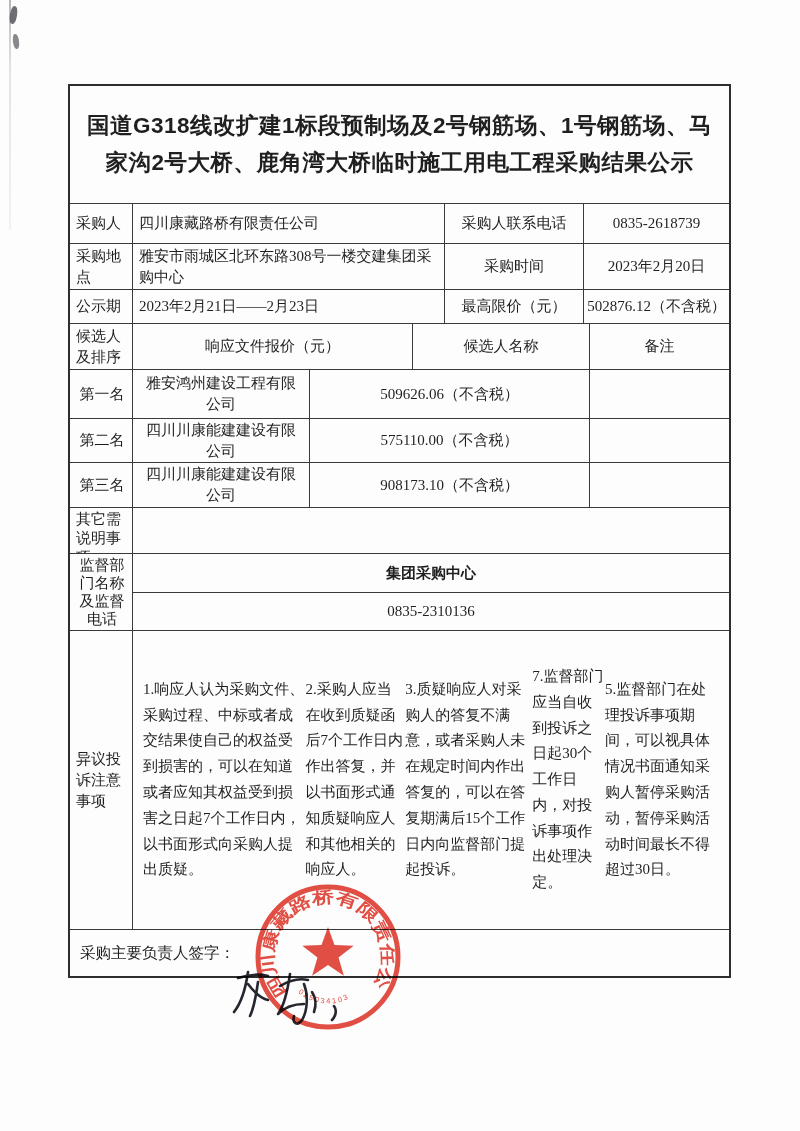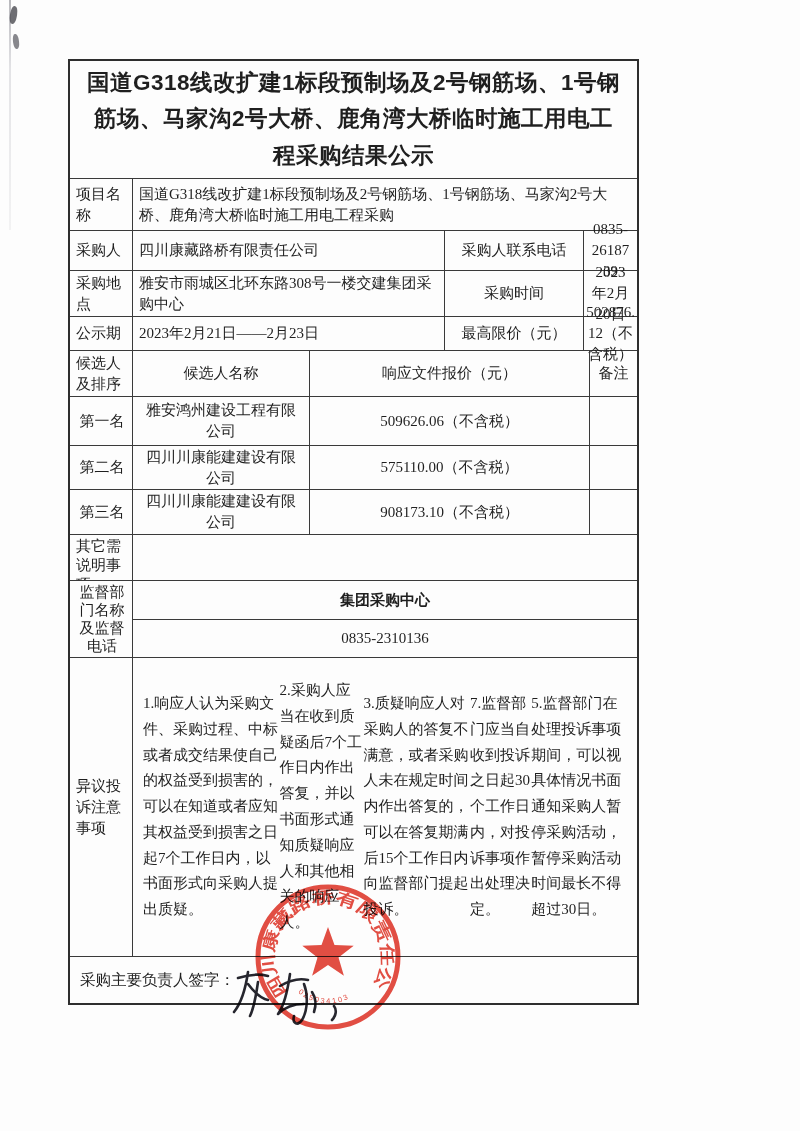--- a/index.html
+++ b/index.html
@@ -9,21 +9,21 @@
     font-family:"Liberation Serif", serif;
     color:#1f1f1f;
     -webkit-font-smoothing:antialiased;
   }
   
   .scan-edge{position:absolute;left:9px;top:0;width:2px;height:230px;background:linear-gradient(#9a9aa0,#d8d8dc 30%,#eeeeef);opacity:.7;}
   .scan-mark1{position:absolute;left:10px;top:6px;width:7px;height:18px;background:#4a4a50;border-radius:45%;transform:rotate(9deg);opacity:.8;}
   .scan-mark2{position:absolute;left:13px;top:34px;width:6px;height:15px;background:#55555c;border-radius:45%;transform:rotate(-7deg);opacity:.7;}
 
   .doc{
-    position:absolute;left:68px;top:59px;width:571px;
+    position:absolute;left:68px;top:84px;width:663px;
     border:2.2px solid #2e2e2e;box-sizing:border-box;background:transparent;
   }
   .row{display:flex;border-bottom:1.5px solid #3a3a3a;box-sizing:border-box;}
   .row.last{border-bottom:none;}
   .cell{
     border-right:1.5px solid #3a3a3a;box-sizing:border-box;
     display:flex;align-items:center;padding:2px 6px;
     font-size:15px;line-height:1.38;word-break:break-all;
   }
   .cell.noline{border-right:none;}
@@ -69,24 +69,20 @@
 <div class="scan-edge"></div>
 <div class="scan-mark1"></div>
 <div class="scan-mark2"></div>
 
 <div class="doc">
 
   <div class="row title-row">
     <div class="cell noline title-cell">国道G318线改扩建1标段预制场及2号钢筋场、1号钢筋场、马家沟2号大桥、鹿角湾大桥临时施工用电工程采购结果公示</div>
   </div>
 
-  <div class="row" style="height:52px">
-    <div class="cell c-label">项目名称</div>
-    <div class="cell noline c-rest">国道G318线改扩建1标段预制场及2号钢筋场、1号钢筋场、马家沟2号大桥、鹿角湾大桥临时施工用电工程采购</div>
-  </div>
 
   <div class="row" style="height:40px">
     <div class="cell c-label">采购人</div>
     <div class="cell c-main">四川康藏路桥有限责任公司</div>
     <div class="cell c-sub">采购人联系电话</div>
     <div class="cell noline c-subval">0835-2618739</div>
   </div>
 
   <div class="row" style="height:46px">
     <div class="cell c-label">采购地点</div>
@@ -97,22 +93,22 @@
 
   <div class="row" style="height:34px">
     <div class="cell c-label">公示期</div>
     <div class="cell c-main">2023年2月21日——2月23日</div>
     <div class="cell c-sub">最高限价（元）</div>
     <div class="cell noline c-subval" style="padding:2px 2px">502876.12（不含税）</div>
   </div>
 
   <div class="row" style="height:46px">
     <div class="cell c-label">候选人及排序</div>
+    <div class="cell c-price">响应文件报价（元）</div>
     <div class="cell c-name">候选人名称</div>
-    <div class="cell c-price">响应文件报价（元）</div>
     <div class="cell noline c-remark center">备注</div>
   </div>
 
   <div class="row" style="height:49px">
     <div class="cell c-label center">第一名</div>
     <div class="cell c-name">雅安鸿州建设工程有限公司</div>
     <div class="cell c-price">509626.06（不含税）</div>
     <div class="cell noline c-remark"></div>
   </div>
 

